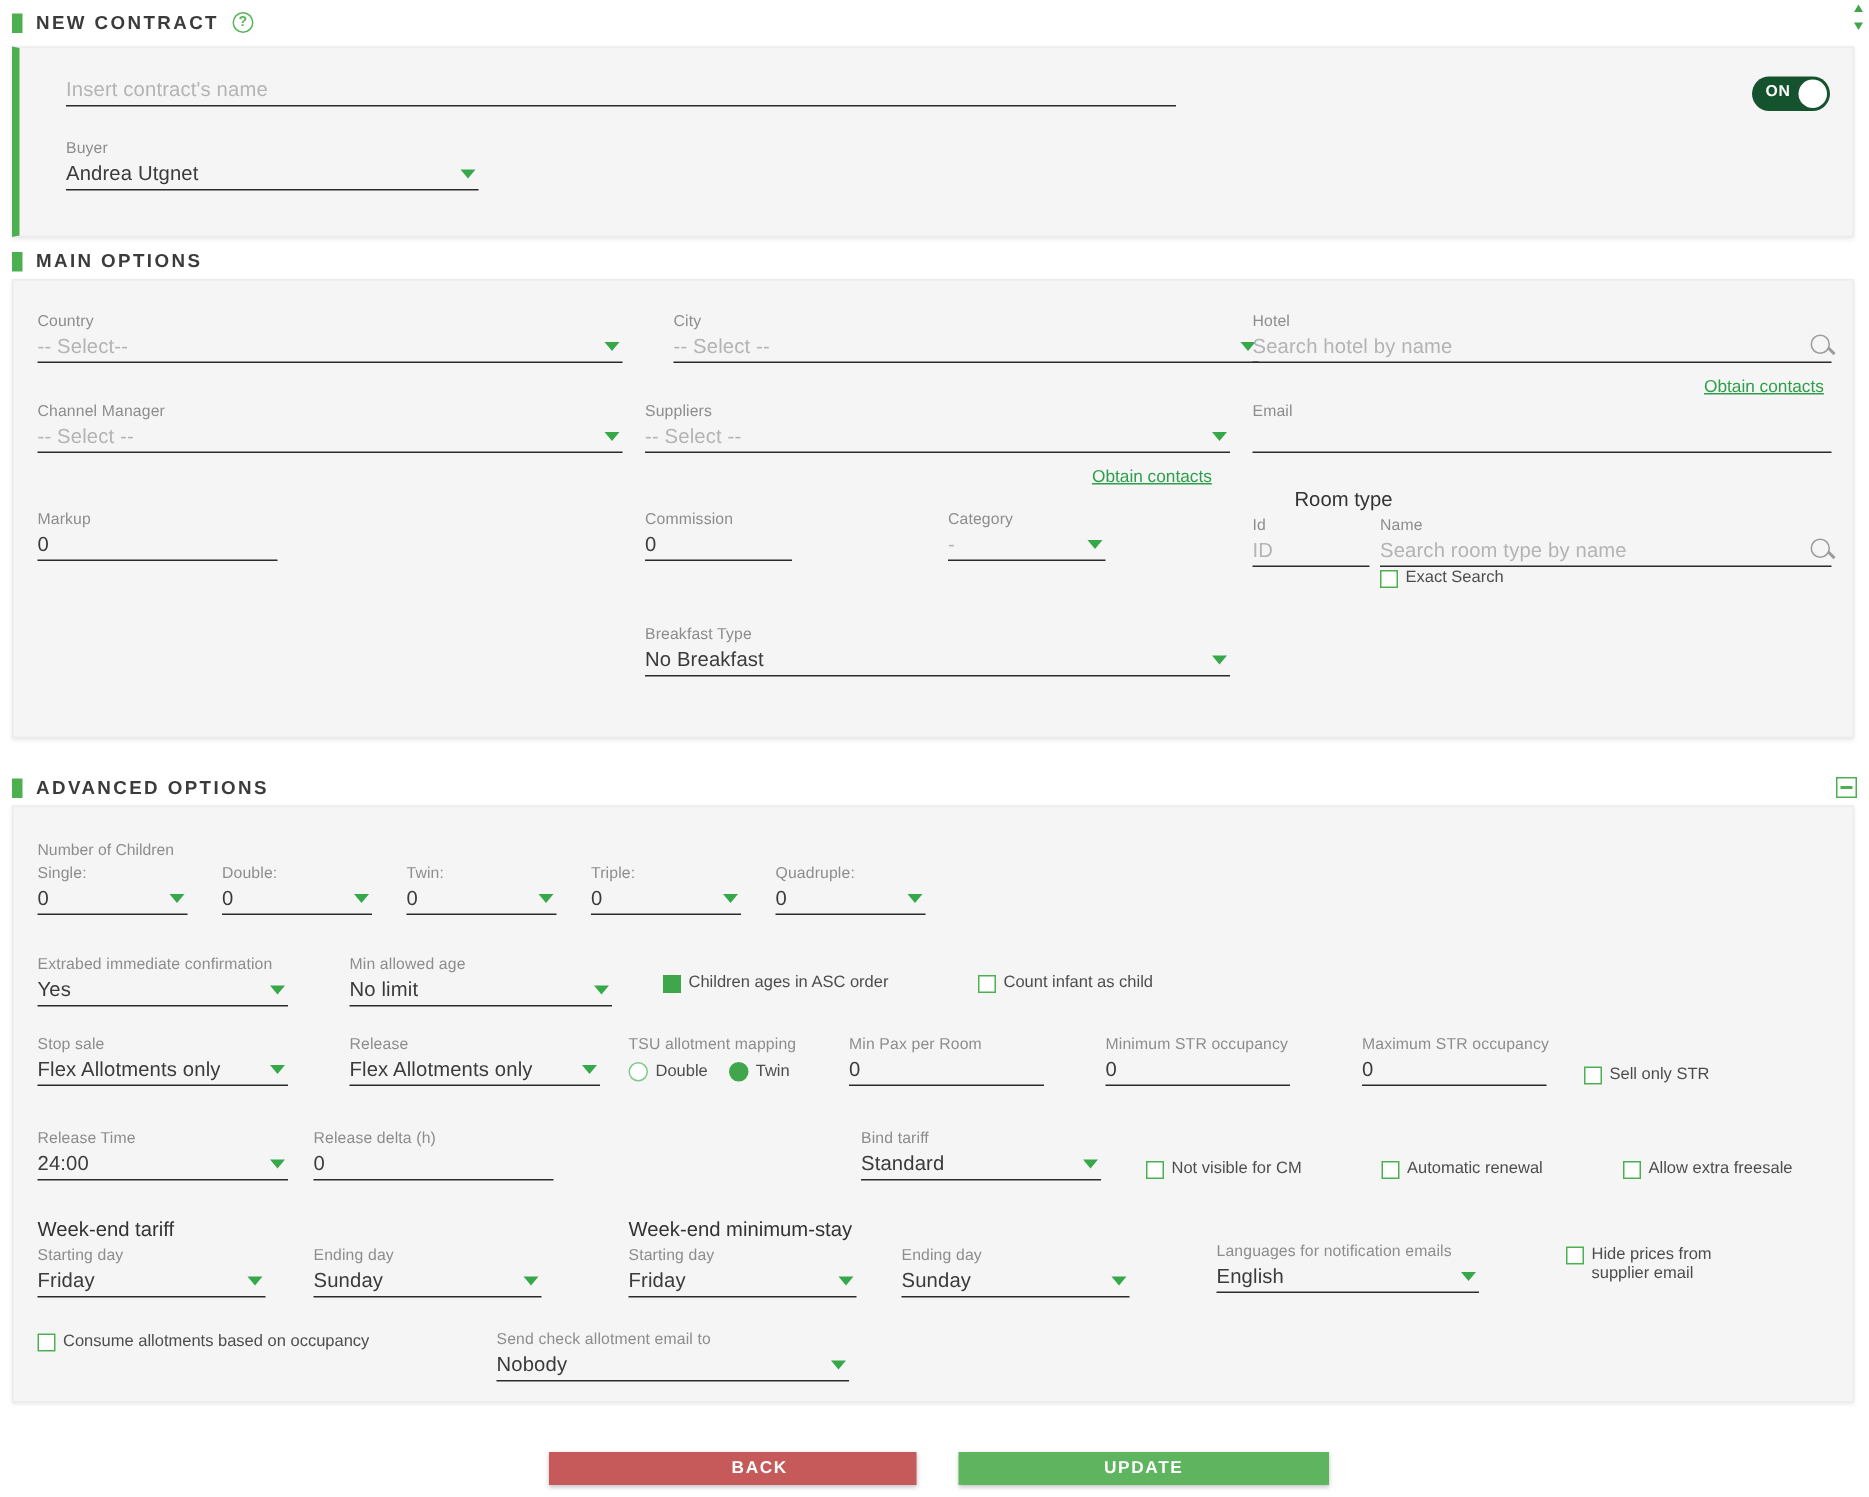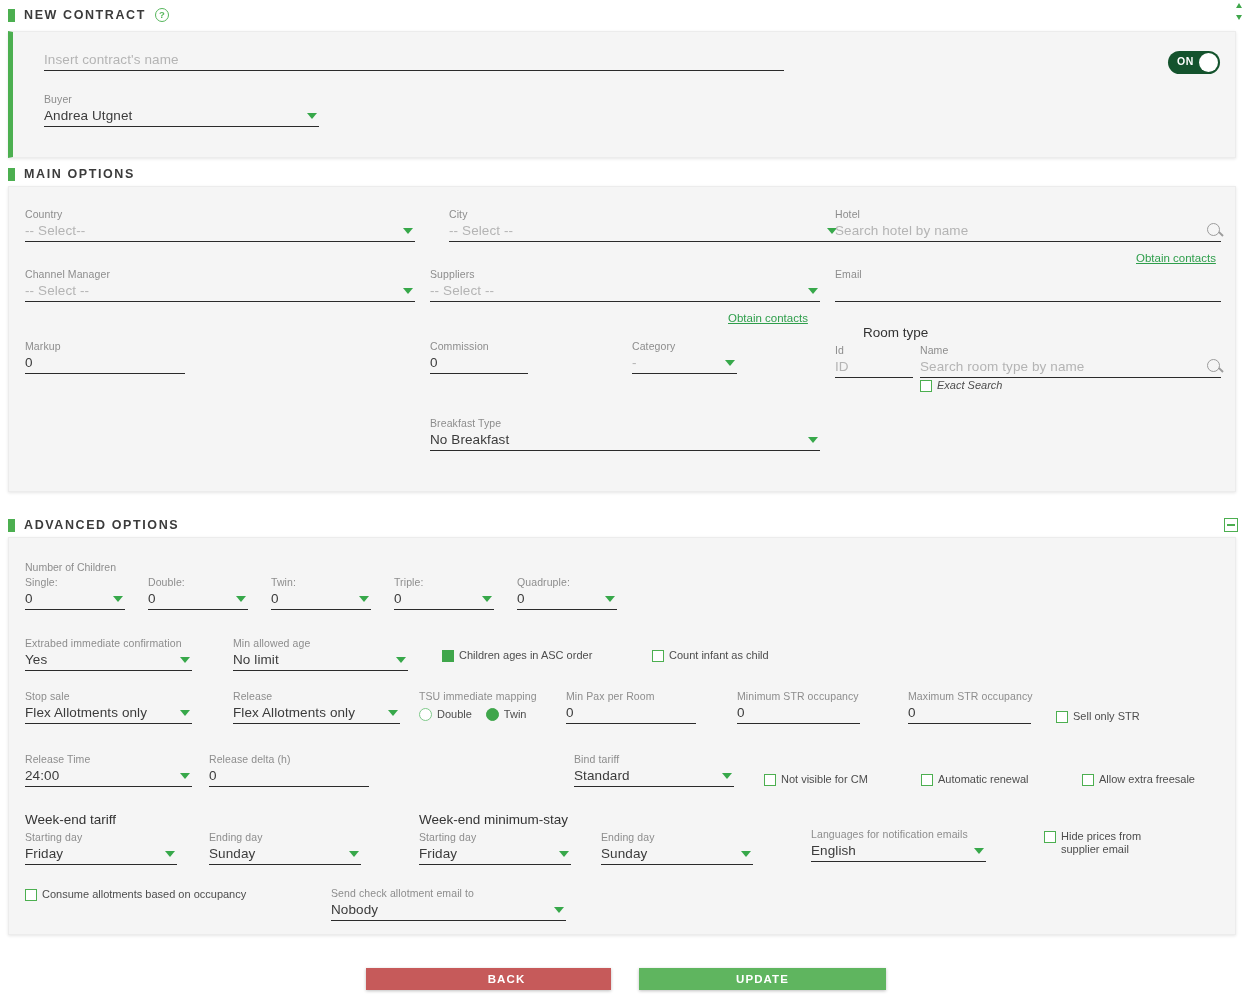--- a/index.html
+++ b/index.html
@@ -328,21 +328,21 @@
     </div>
 
     <div class="fld" style="left:911px;top:157px;width:301px;">
       <div class="lbl">Name</div>
       <div class="ctrl">
         <div class="val ph">Search room type by name</div>
         <span class="mag"></span>
       </div>
     </div>
 
-    <div class="cbrow" style="left:911px;top:192px;font-style:italic;">
+    <div class="cbrow" style="left:911px;top:192px;">
       <span class="cb"></span>
       <span class="cbtxt">Exact Search</span>
     </div>
 
 
     <div class="fld" style="left:421px;top:230px;width:390px;">
       <div class="lbl">Breakfast Type</div>
       <div class="ctrl">
         <div class="val">No Breakfast</div>
         <span class="caret"></span>
@@ -428,21 +428,21 @@
     </div>
     <div class="fld" style="left:224px;top:152px;width:167px;">
       <div class="lbl">Release</div>
       <div class="ctrl">
         <div class="val">Flex Allotments only</div>
         <span class="caret"></span>
       </div>
     </div>
 
     <div class="fld" style="left:410px;top:152px;width:150px;">
-      <div class="lbl">TSU immediate mapping</div>
+      <div class="lbl">TSU allotment mapping</div>
       <div style="display:flex;align-items:center;margin-top:6px;">
         <span class="radio"></span>
         <span class="cbtxt">Double</span>
         <span class="radio on" style="margin-left:14px;"></span>
         <span class="cbtxt">Twin</span>
       </div>
     </div>
 
     <div class="fld" style="left:557px;top:152px;width:130px;">
       <div class="lbl">Min Pax per Room</div>

